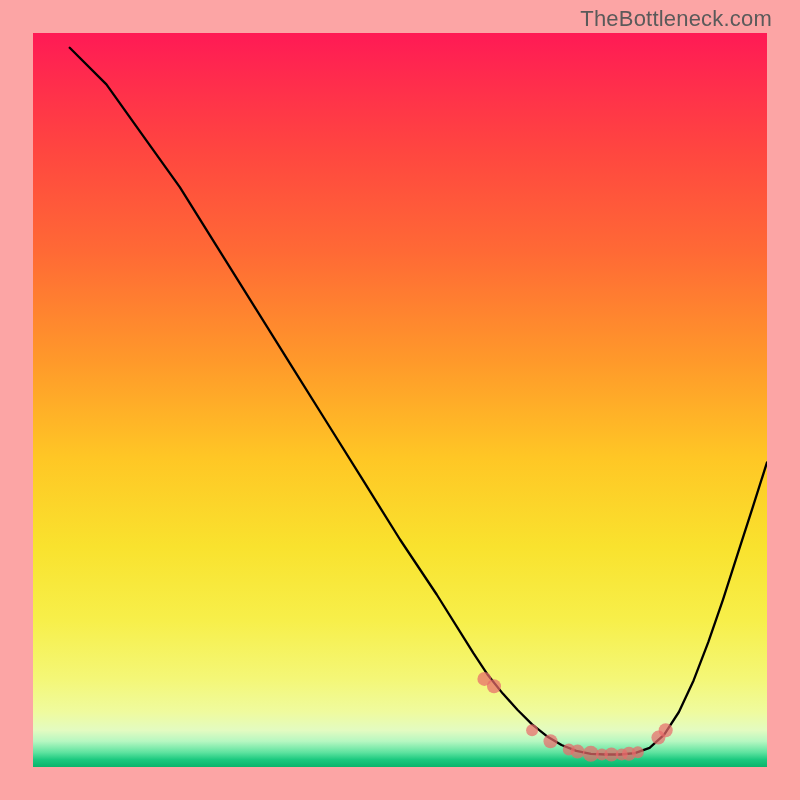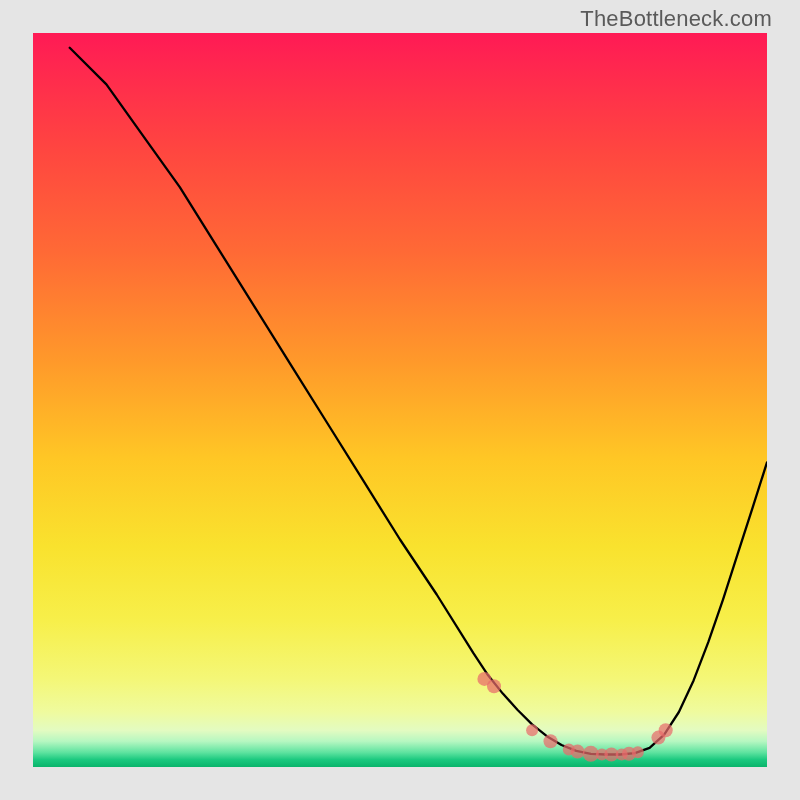--- a/index.html
+++ b/index.html
@@ -8,21 +8,21 @@
     width: 800px;
     height: 800px;
     background: #000;
     overflow: hidden;
     font-family: Arial, Helvetica, sans-serif;
   }
   .stage {
     position: relative;
     width: 800px;
     height: 800px;
-    background: #e5e5e5;
+    background: #fca5a5;
   }
   .plot {
     position: absolute;
     left: 33px;
     top: 33px;
     width: 734px;
     height: 734px;
     
     background: linear-gradient(
       to bottom,

